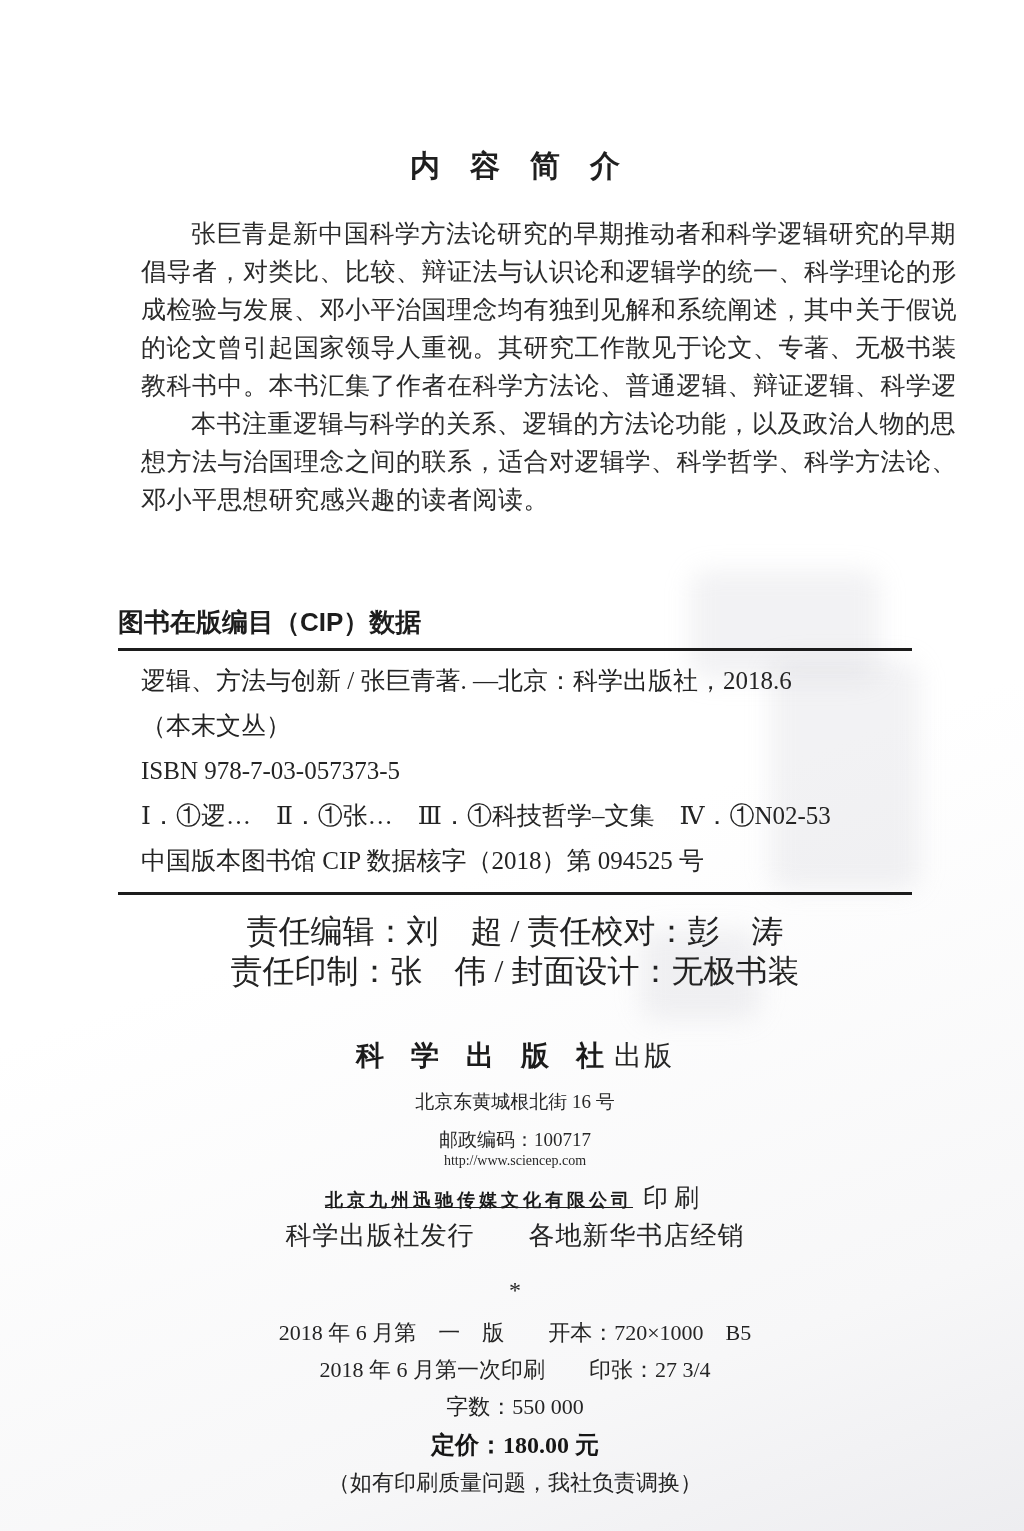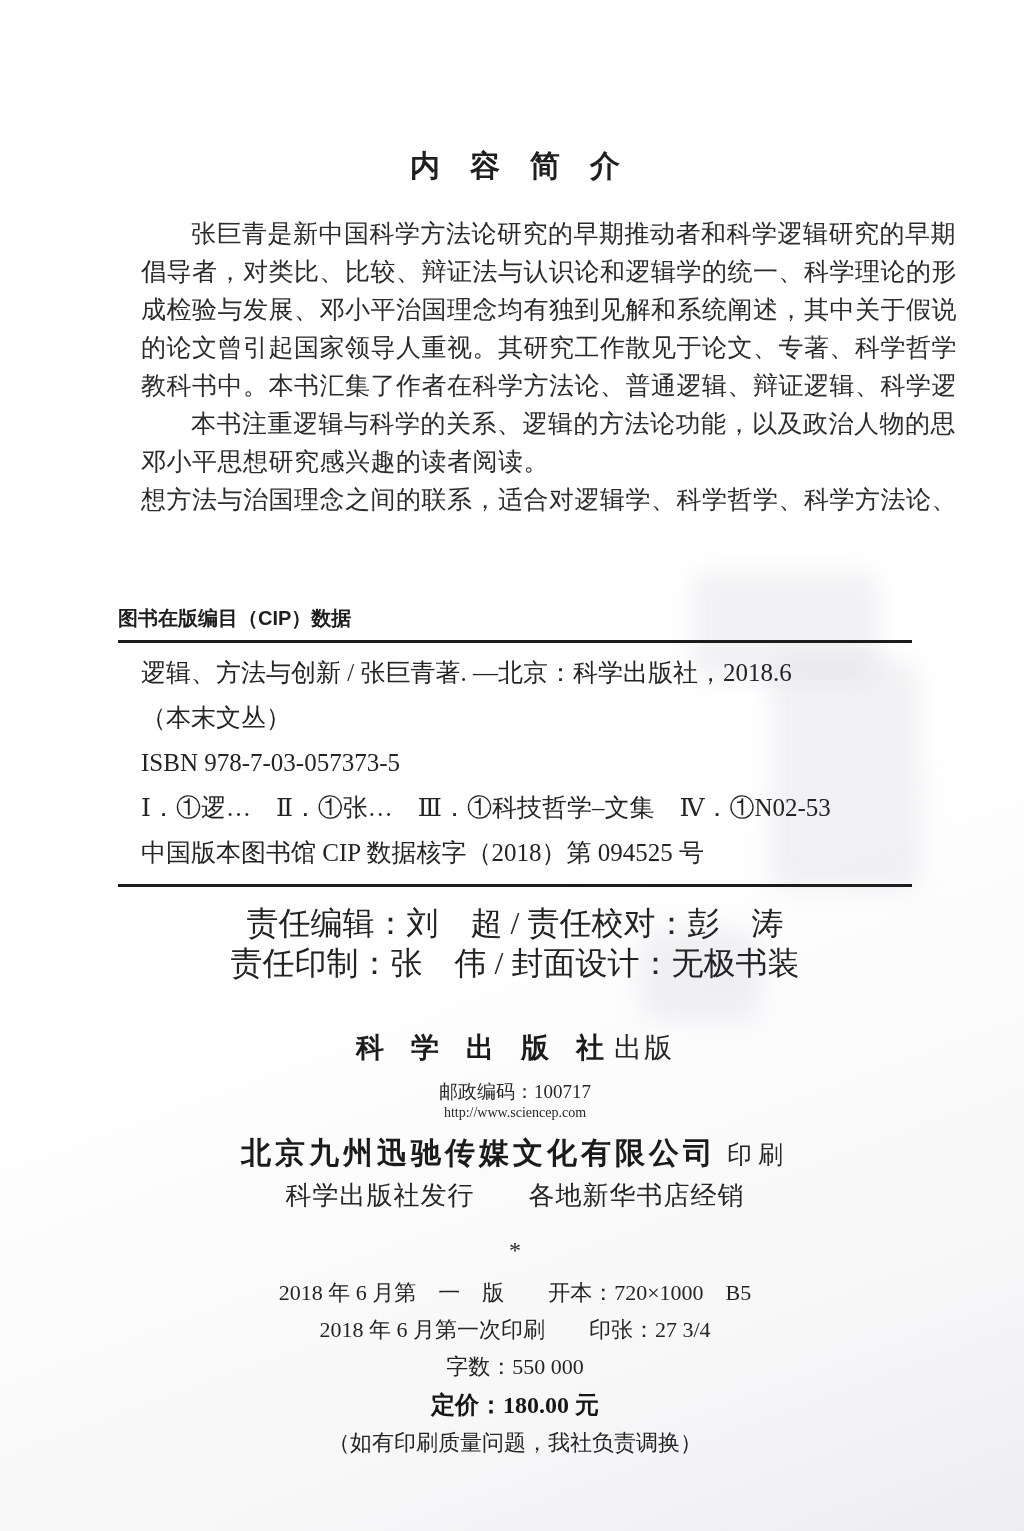--- a/index.html
+++ b/index.html
@@ -41,21 +41,21 @@
     line-height:38px;
     letter-spacing:0.5px;
     color:#2b2b2b;
   }
   .line{white-space:nowrap;margin-left:23px;}
   .indent{text-indent:50px;}
   .cip-heading{
     margin-top:86px;
     font-family:"Liberation Sans","DejaVu Sans",sans-serif;
     font-weight:bold;
-    font-size:20px;
+    font-size:26px;
     color:#1d1d1d;
   }
   .rule{
     margin-top:8px;
     border:none;
     border-top:3px solid #1c1c1c;
     width:100%;
   }
   .rule2{margin-top:14px;}
   .cip-body{margin-top:16px;font-size:25px;color:#242424;}
@@ -72,21 +72,21 @@
   .brush{
     font-weight:900;
     letter-spacing:10px;
     color:#1b1b1b;
   }
   .imprint-suffix{font-weight:normal;letter-spacing:2px;font-size:28px;}
   .address{margin-top:14px;font-size:19px;}
   .postcode{margin-top:12px;font-size:19px;}
   .website{font-size:14px;font-family:"Liberation Serif",serif;}
   .printer{margin-top:12px;font-size:25px;}
-  .printer .brush{letter-spacing:4px;font-size:30px;}
+  .printer .brush{letter-spacing:4px;font-size:18px;text-decoration:underline;}
   .printer-suffix{margin-left:10px;letter-spacing:6px;}
   .distribution{margin-top:4px;font-size:26px;letter-spacing:1px;}
   .star{margin-top:24px;text-align:center;font-size:24px;}
   .colophon{margin-top:10px;text-align:center;font-size:22px;line-height:37px;color:#242424;}
   .price{font-size:24px;font-weight:bold;color:#161616;margin-top:2px;}
   .note{font-size:22px;}
 </style>
 </head>
 <body>
 
@@ -97,27 +97,27 @@
 
   <div class="content">
 
     <div class="title">内　容　简　介</div>
 
     <div class="intro">
       <div>
         <div class="line indent">张巨青是新中国科学方法论研究的早期推动者和科学逻辑研究的早期</div>
         <div class="line">倡导者，对类比、比较、辩证法与认识论和逻辑学的统一、科学理论的形</div>
         <div class="line">成检验与发展、邓小平治国理念均有独到见解和系统阐述，其中关于假说</div>
-        <div class="line">的论文曾引起国家领导人重视。其研究工作散见于论文、专著、科学哲学</div>
+        <div class="line">的论文曾引起国家领导人重视。其研究工作散见于论文、专著、无极书装</div>
         <div class="line">教科书中。本书汇集了作者在科学方法论、普通逻辑、辩证逻辑、科学逻</div>
       </div>
       <div>
         <div class="line indent">本书注重逻辑与科学的关系、逻辑的方法论功能，以及政治人物的思</div>
+        <div class="line">想方法与治国理念之间的联系，适合对逻辑学、科学哲学、科学方法论、</div>
         <div class="line">邓小平思想研究感兴趣的读者阅读。</div>
-        <div class="line">想方法与治国理念之间的联系，适合对逻辑学、科学哲学、科学方法论、</div>
       </div>
     </div>
 
     <div class="cip-heading">图书在版编目（CIP）数据</div>
     <hr class="rule">
 
     <div class="cip-body">
       <div class="line">逻辑、方法与创新 / 张巨青著. —北京：科学出版社，2018.6</div>
       <div class="line">（本末文丛）</div>
       <div class="line">ISBN 978-7-03-057373-5</div>
@@ -128,20 +128,21 @@
 
     <div class="staff">
       <div>责任编辑：刘　超 / 责任校对：彭　涛</div>
       <div>责任印制：张　伟 / 封面设计：无极书装</div>
     </div>
 
     <div class="publisher">
       <div class="imprint">
         <span class="brush">科 学 出 版 社</span><span class="imprint-suffix">出版</span>
       </div>
+      <div class="address">北京东黄城根北街 16 号</div>
       <div class="postcode">邮政编码：100717</div>
       <div class="website">http://www.sciencep.com</div>
       <div class="printer">
         <span class="brush">北京九州迅驰传媒文化有限公司</span><span class="printer-suffix">印刷</span>
       </div>
       <div class="distribution">科学出版社发行　　各地新华书店经销</div>
     </div>
 
     <div class="star">*</div>
 

